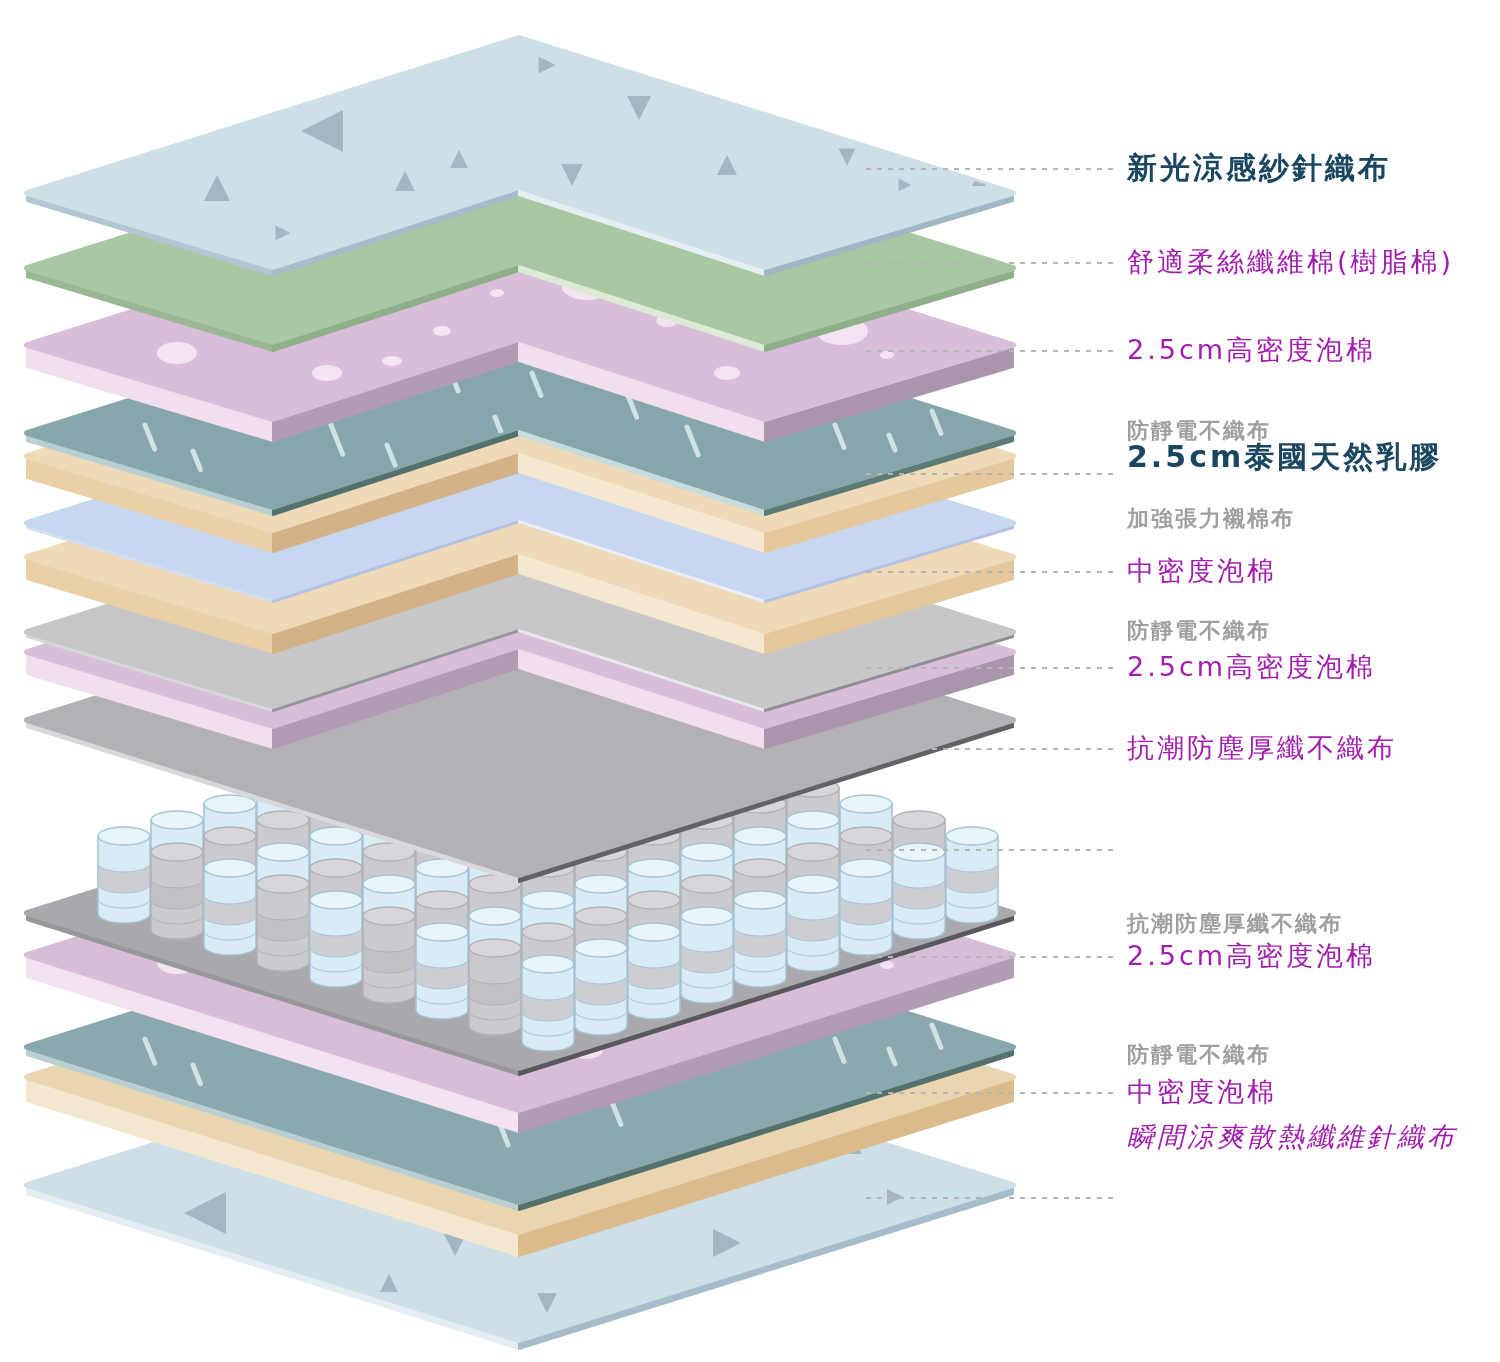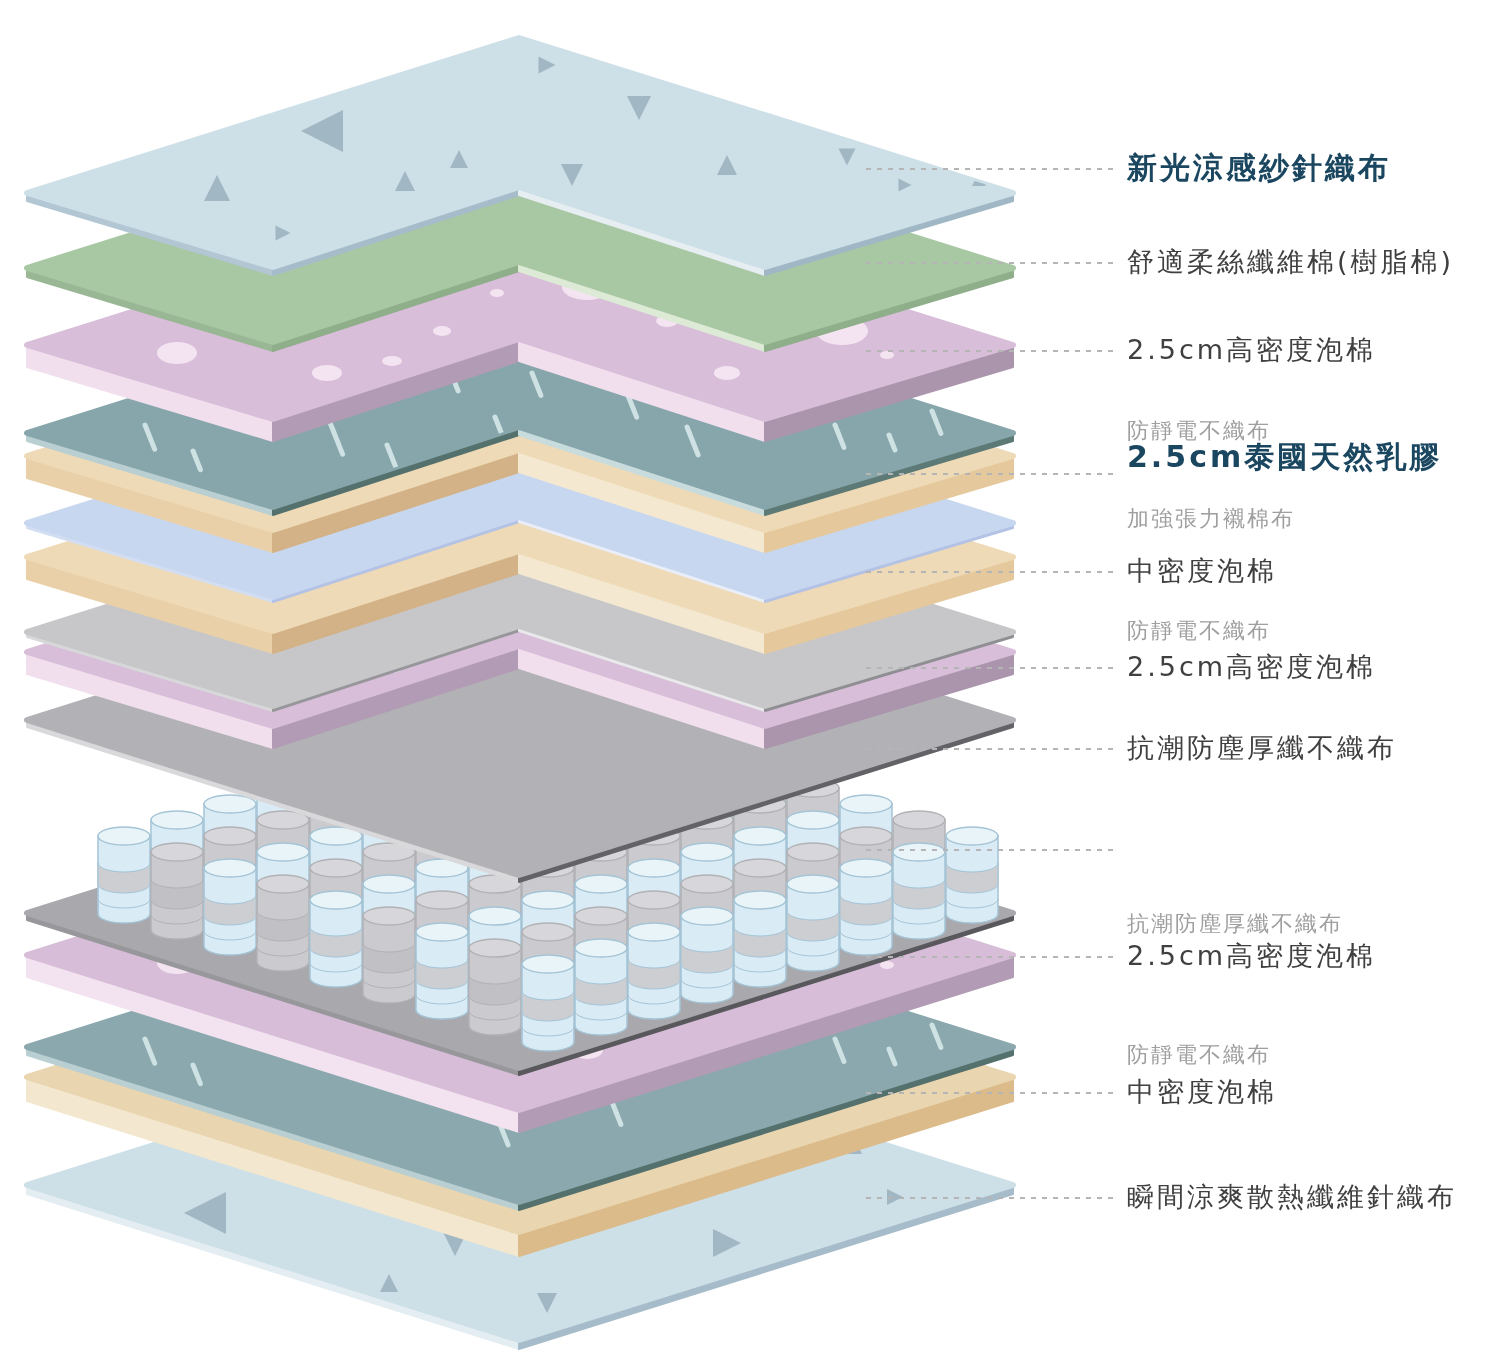--- a/index.html
+++ b/index.html
@@ -1,22 +1,22 @@
 <!DOCTYPE html>
 <html><head>
 <meta charset="utf-8">
 <style>
   html,body{margin:0;padding:0;background:#ffffff;}
   #canvas{position:relative;width:1500px;height:1362px;background:#ffffff;overflow:hidden;
           font-family:"DejaVu Sans","Liberation Sans",sans-serif;}
   #diagram-svg{position:absolute;left:0;top:0;}
   .layer-label{position:absolute;left:1127px;transform:translateY(-52%);white-space:nowrap;}
   .lbl-strong{color:#1a4660;font-size:30px;font-weight:700;letter-spacing:3px;}
-  .lbl-mid{color:#404040;font-size:27px;font-weight:500;letter-spacing:3px;}
-  .lbl-small{color:#9f9f9f;font-size:22px;font-weight:400;letter-spacing:2px;}
+  .lbl-mid{color:#a21caf;font-size:27px;font-weight:500;letter-spacing:3px;}
+  .lbl-small{color:#9f9f9f;font-size:22px;font-weight:700;letter-spacing:2px;}
 </style>
 </head>
 <body>
 
 <div id="canvas">
   <svg id="diagram-svg" width="1500" height="1362" viewBox="0 0 1500 1362">
       <defs>
         <clipPath id="clip-bottom-cooling-knit">
           <polygon points="27,1185 519,1030 1013,1185 519,1340"></polygon>
         </clipPath>
@@ -774,14 +774,14 @@
   <div class="layer-label lbl-strong" style="top: 458px;">2.5cm泰國天然乳膠</div>
   <div class="layer-label lbl-small" style="top: 520px;">加強張力襯棉布</div>
   <div class="layer-label lbl-mid" style="top: 572px;">中密度泡棉</div>
   <div class="layer-label lbl-small" style="top: 632px;">防靜電不織布</div>
   <div class="layer-label lbl-mid" style="top: 668px;">2.5cm高密度泡棉</div>
   <div class="layer-label lbl-mid" style="top: 749px;">抗潮防塵厚纖不織布</div>
   <div class="layer-label lbl-small" style="top: 925px;">抗潮防塵厚纖不織布</div>
   <div class="layer-label lbl-mid" style="top: 957px;">2.5cm高密度泡棉</div>
   <div class="layer-label lbl-small" style="top: 1056px;">防靜電不織布</div>
   <div class="layer-label lbl-mid" style="top: 1093px;">中密度泡棉</div>
-  <div class="layer-label lbl-mid" style="top: 1198px;">瞬間涼爽散熱纖維針織布</div>
+  <div class="layer-label lbl-mid" style="top: 1138px; font-style: italic;">瞬間涼爽散熱纖維針織布</div>
 </div>
 
 </body></html>

